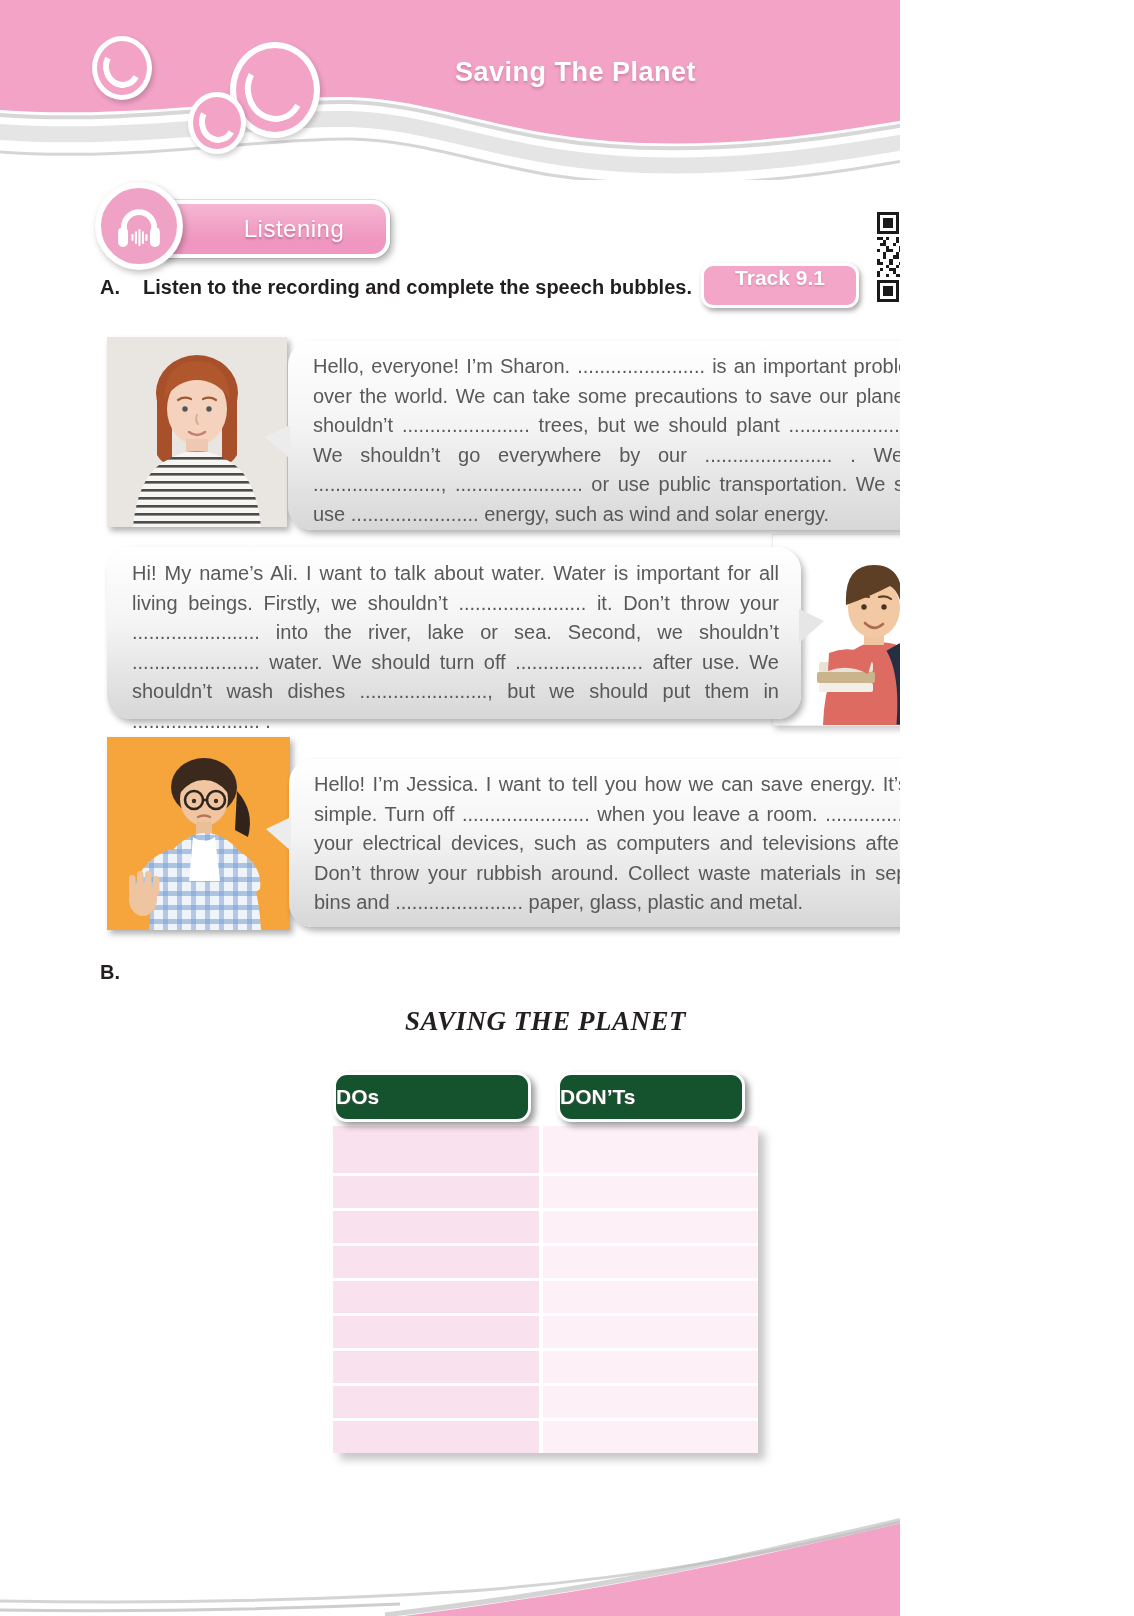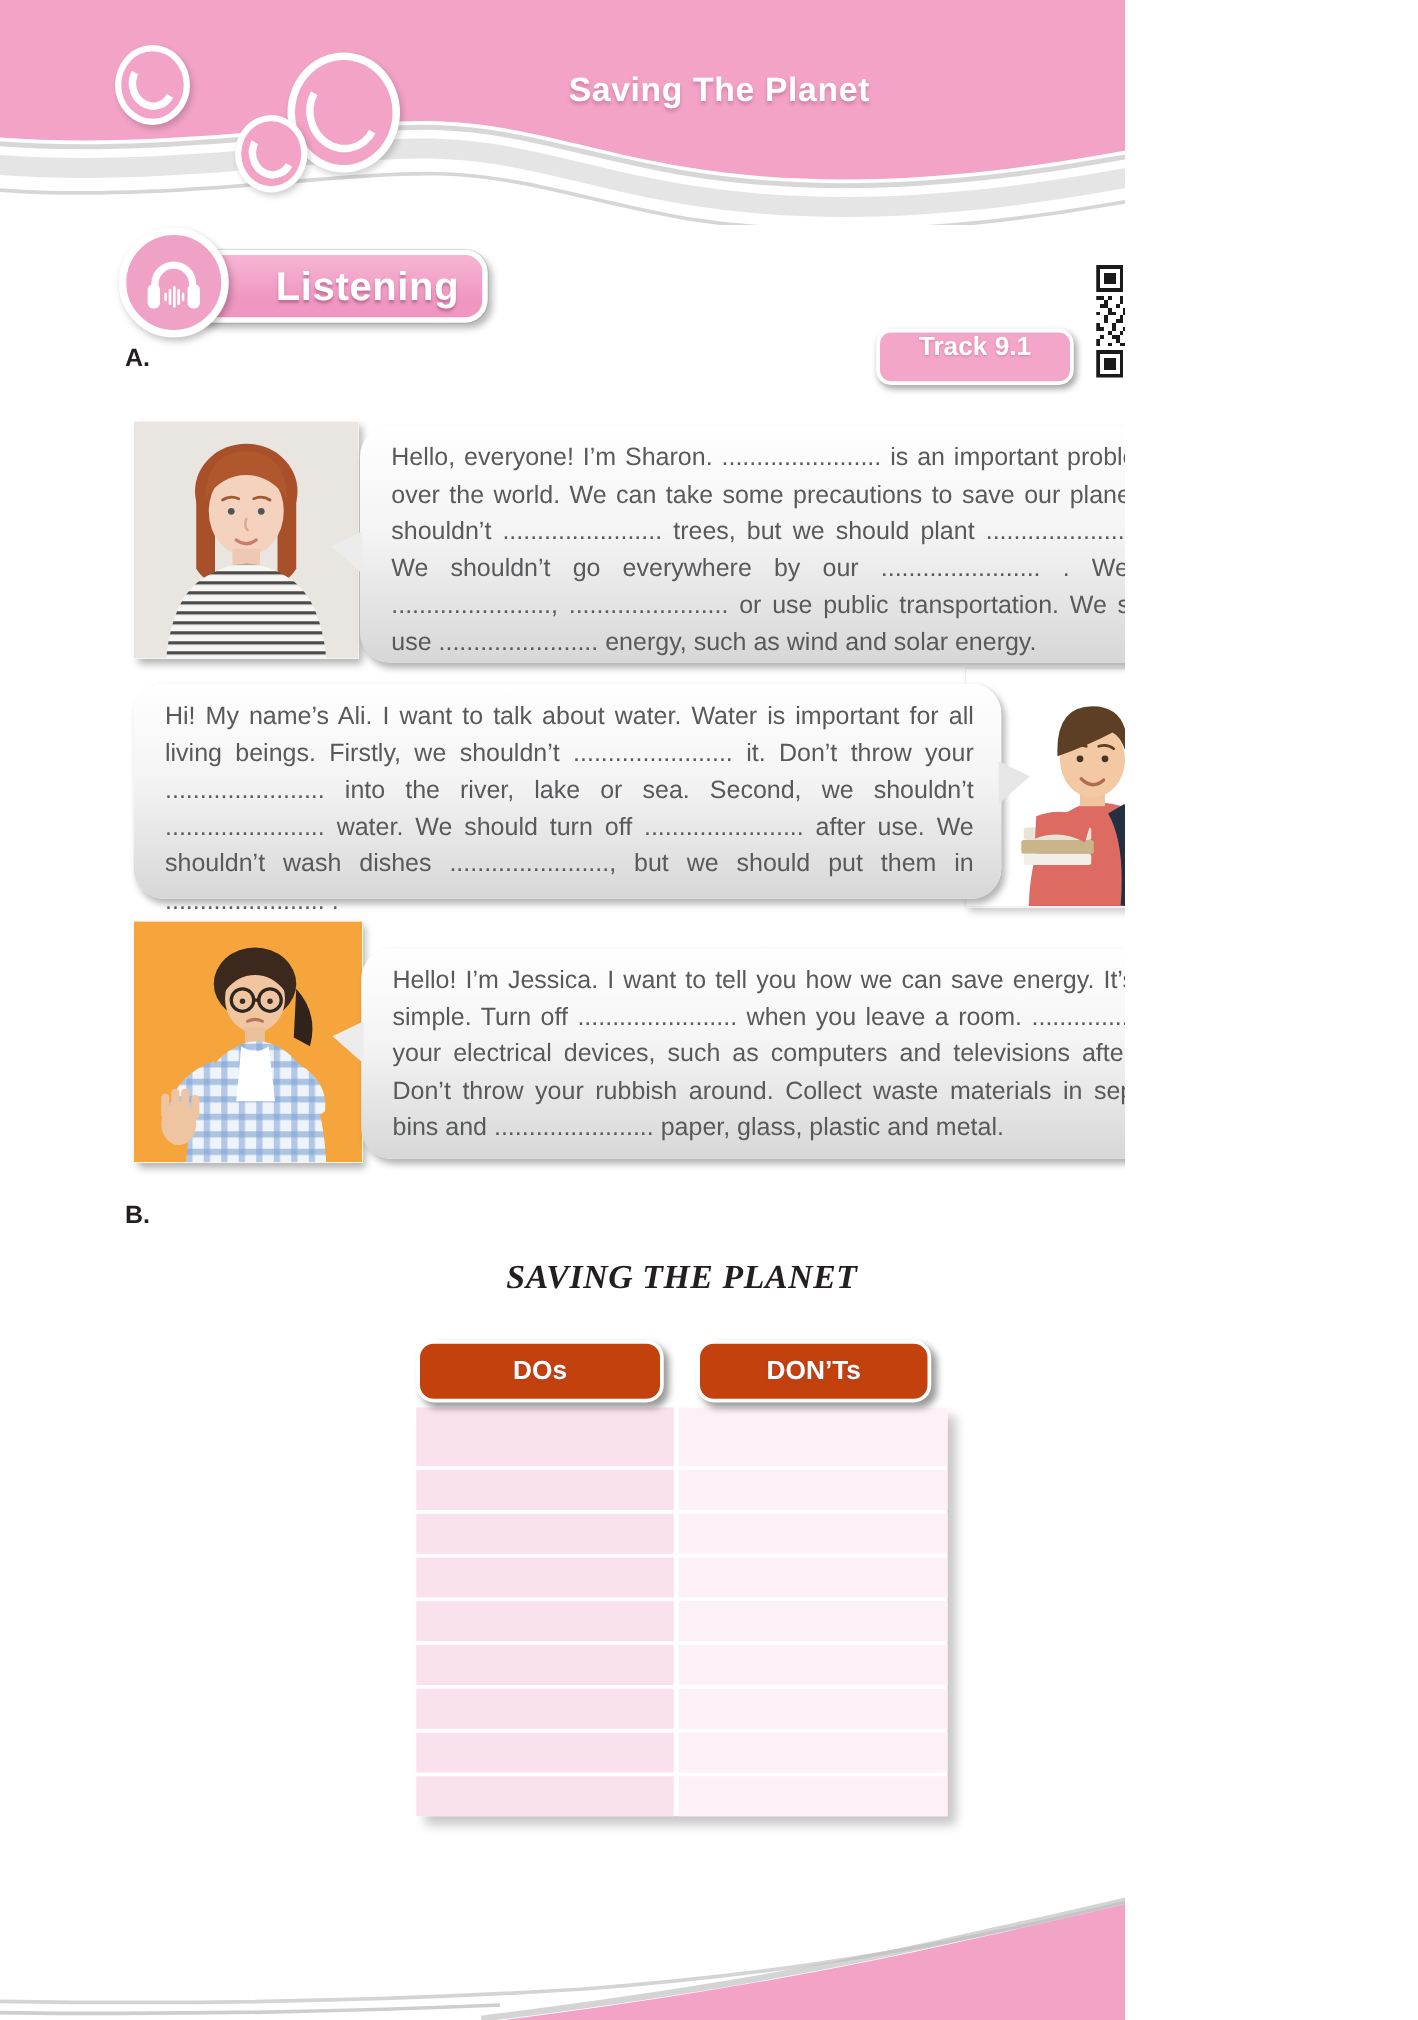--- a/index.html
+++ b/index.html
@@ -22,21 +22,21 @@
   .hb3{left:188px;top:92px;width:48px;height:52px;}
   .hb4{left:972px;top:0px;width:102px;height:106px;border-width:6px;}
   .hb5{left:960px;top:62px;width:46px;height:50px;}
 
   
   .badge-pill{position:absolute;left:150px;top:200px;width:240px;height:58px;z-index:4;
     background:linear-gradient(180deg,#f6b6d3 0%,#ef97c0 70%);
     border:4px solid #fff;border-radius:18px;
     box-shadow:3px 4px 6px rgba(90,90,90,.45), 0 0 0 1px #e3e3e3;
     display:flex;align-items:center;justify-content:center;padding-left:48px;box-sizing:border-box;}
-  .badge-pill span{color:#fff;font-size:32px;font-weight:bold;letter-spacing:.5px;
+  .badge-pill span{color:#fff;font-size:24px;font-weight:normal;letter-spacing:.5px;
     text-shadow:0 2px 2px rgba(150,70,115,.5);}
   .badge-circle{position:absolute;left:95px;top:182px;width:88px;height:88px;z-index:5;
     background:#F0A2C6;border:6px solid #fff;border-radius:50%;
     box-shadow:2px 3px 6px rgba(0,0,0,.25);display:flex;align-items:center;justify-content:center;box-sizing:border-box;}
 
   
   .sec-letter{position:absolute;left:100px;font-size:20px;font-weight:bold;z-index:4;}
   .sec-text{position:absolute;left:143px;font-size:20px;font-weight:bold;z-index:4;}
   .secA{top:276px;} .secB{top:961px;}
 
@@ -68,23 +68,23 @@
   .bb3{left:289px;top:759px;width:686px;height:168px;padding:11px 22px 0 25px;}
   .tail{position:absolute;width:0;height:0;}
   .tail-left{left:-23px;border-top:12px solid transparent;border-bottom:22px solid transparent;border-right:25px solid #ececec;}
   .tail-right{right:-23px;border-top:12px solid transparent;border-bottom:22px solid transparent;border-left:25px solid #e6e6e6;}
   .bb1 .tail{top:84px;} .bb2 .tail{top:62px;} .bb3 .tail{top:58px;}
 
   
   .table-title{position:absolute;left:333px;top:1006px;width:425px;text-align:center;z-index:4;
     font-family:"Liberation Serif",serif;font-style:italic;font-weight:bold;font-size:27px;
     letter-spacing:.5px;color:#231F20;}
-  .col-btn{position:absolute;top:1072px;height:50px;z-index:5;background:#c2410c;
+  .col-btn{position:absolute;top:1072px;height:50px;z-index:5;background:#14532d;
     border:3px solid #fff;border-radius:14px;box-shadow:4px 4px 6px rgba(0,0,0,.4);
-    display:flex;align-items:center;justify-content:center;box-sizing:border-box;}
+    display:flex;align-items:center;justify-content:flex-start;box-sizing:border-box;}
   .col-btn span{color:#fff;font-size:21px;font-weight:bold;text-shadow:0 1px 2px rgba(150,70,115,.4);}
   .btn-dos{left:333px;width:198px;} .btn-donts{left:557px;width:188px;}
   .table-body{position:absolute;left:333px;top:1126px;width:425px;z-index:4;
     display:flex;gap:4px;background:#fff;box-shadow:7px 7px 8px rgba(0,0,0,.22);}
   .col{display:flex;flex-direction:column;gap:3px;}
   .col-left{width:206px;} .col-right{width:215px;}
   .t-row{height:32px;}
   .col .t-row:first-child{height:47px;}
   .col-left .t-row{background:#FAE1EE;}
   .col-right .t-row{background:#FDF0F7;}
@@ -141,20 +141,21 @@
         <rect x="37" y="64" width="3.6" height="12" rx="1.8"></rect>
         <rect x="43" y="59" width="3.6" height="22" rx="1.8"></rect>
         <rect x="49" y="55" width="3.6" height="30" rx="1.8"></rect>
         <rect x="55" y="59" width="3.6" height="22" rx="1.8"></rect>
         <rect x="61" y="64" width="3.6" height="12" rx="1.8"></rect>
       </g>
     </svg>
   </div>
 
   <span class="sec-letter secA">A.</span>
+  <span class="sec-text secA">Listen to the recording and complete the speech bubbles.</span>
 
   <div class="track-btn">
     <span>Track 9.1</span>
   </div>
 
   <div class="qr">
     <svg width="90" height="90" viewBox="0 0 29 29" shape-rendering="crispEdges">
       <rect width="29" height="29" fill="#fff"></rect>
       <g fill="#1a1a1a">
         <rect x="0" y="0" width="7" height="7"></rect>

